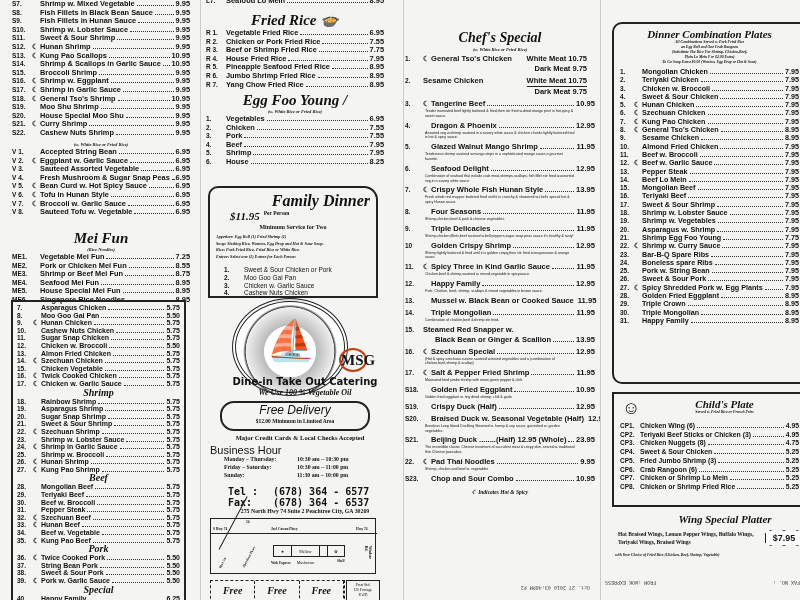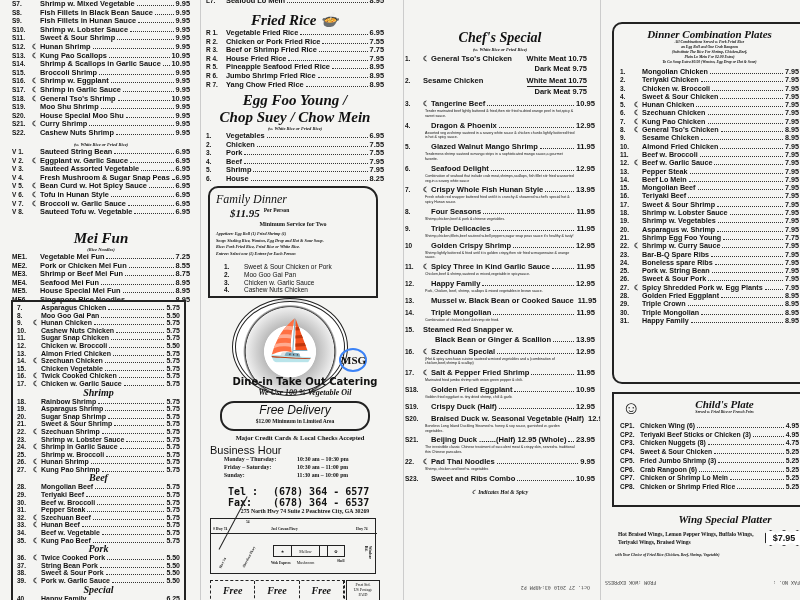--- a/index.html
+++ b/index.html
@@ -23,31 +23,31 @@
   
   .c1 .list { position: absolute; left: 12px; width: 178px; }
   .c1 .boxed { position: absolute; left: 11px; top: 300px; width: 175px; height: 305px; border: 2px solid #222; padding: 2px 4px; }
   .c1 .boxed .row { font-size: 7px; line-height: 7.6px; }
   .c1 .boxed .num { width: 16px; }
   .c1 .boxed .sub-head { font-family: "Liberation Serif", serif; font-style: italic; font-weight: bold; text-align: center; font-size: 10px; line-height: 10px; }
 
   
   .c2 .list { position: absolute; left: 6px; width: 178px; }
   .family-box { position: absolute; left: 8px; top: 186px; width: 170px; height: 112px; border: 2px solid #222; border-radius: 10px 14px 0 0; padding: 4px 6px; }
-  .family-box .ft { font-family: "Liberation Serif", serif; font-style: italic; font-weight: normal; font-size: 12px; text-align: left; }
+  .family-box .ft { font-family: "Liberation Serif", serif; font-style: italic; font-weight: bold; font-size: 16px; text-align: right; }
   .family-box .fp { font-family: "Liberation Serif", serif; font-style: italic; font-weight: bold; font-size: 11px; margin-left: 14px; }
   .family-box .fp small { font-size: 5.5px; font-style: normal; margin-left: 4px; vertical-align: top; }
   .family-box .fm { font-family: "Liberation Serif", serif; font-weight: bold; font-size: 6px; text-align: center; margin-top: 2px; }
   .family-box .fi { font-family: "Liberation Serif", serif; font-style: italic; font-weight: bold; font-size: 4.2px; line-height: 6.5px; margin-top: 4px; }
   .family-box .row { font-size: 6.5px; line-height: 7.8px; font-weight: normal; }
   .family-box .list2 { margin-top: 6px; padding-left: 8px; }
 
   .seal { position: absolute; left: 232px; top: 298px; width: 116px; height: 98px; border-radius: 50%; border: 4px double #222; background: radial-gradient(circle at 50% 55%, #fff 35%, #bbb 36%, #eee 60%, #444 61%, #fff 64%); overflow: hidden; }
   .seal .ship { position: absolute; left: 30px; top: 18px; font-size: 40px; line-height: 40px; color: #222; }
-  .msg { position: absolute; left: 339px; top: 348px; width: 28px; height: 24px; border: 2px solid #3b82f6; border-radius: 50%; font-size: 11px; font-weight: bold; text-align: center; line-height: 20px; font-family: "Liberation Serif", serif; }
+  .msg { position: absolute; left: 339px; top: 348px; width: 28px; height: 24px; border: 2px solid #c2410c; border-radius: 50%; font-size: 15px; font-weight: bold; text-align: center; line-height: 20px; font-family: "Liberation Serif", serif; }
   .dine { position: absolute; left: 215px; top: 376px; width: 180px; text-align: center; font-family: "DejaVu Sans", sans-serif; font-weight: bold; font-size: 10px; }
   .oil { position: absolute; left: 215px; top: 388px; width: 180px; text-align: center; font-family: "Liberation Serif", serif; font-style: italic; font-weight: bold; font-size: 8px; }
   .delivery { position: absolute; left: 220px; top: 401px; width: 150px; height: 30px; border: 2px double #222; border-radius: 14px; text-align: center; }
   .delivery .d1 { font-style: italic; font-size: 12px; font-weight: normal; line-height: 15px; }
   .delivery .d2 { font-family: "Liberation Serif", serif; font-weight: bold; font-size: 5.5px; }
   .cards { position: absolute; left: 210px; top: 434px; width: 180px; text-align: center; font-family: "Liberation Serif", serif; font-weight: bold; font-size: 6.5px; }
   .hours-title { position: absolute; left: 210px; top: 444px; width: 180px; font-size: 11px; }
   .hours { position: absolute; left: 224px; top: 455px; width: 150px; font-family: "Liberation Serif", serif; font-weight: bold; font-size: 5.8px; line-height: 8px; }
   .hours .h { display: flex; }
   .hours .h span:first-child { width: 73px; }
@@ -218,21 +218,21 @@
         <span class="dots"></span>
         <span class="price">9.95</span>
       </div>
     </div>
   <div class="list" style="top:142px">
     <div class="sec-sub">(w. White Rice or Fried Rice)</div>
     <div id="c1-veg">
         <div class="row">
           <span class="num">V 1.</span>
           <span class="hot"></span>
-          <span class="name">Sauteed String Bean</span>
+          <span class="name">Accepted String Bean</span>
           <span class="dots"></span>
           <span class="price">6.95</span>
         </div>
         <div class="row">
           <span class="num">V 2.</span>
           <span class="hot">☾</span>
           <span class="name">Eggplant w. Garlic Sauce</span>
           <span class="dots"></span>
           <span class="price">6.95</span>
         </div>
@@ -637,21 +637,20 @@
         <div class="row">
           <span class="num">R 7.</span>
           <span class="name">Yang Chow Fried Rice</span>
           <span class="dots"></span>
           <span class="price">8.95</span>
         </div>
       </div>
   </div>
   <div class="list" style="top:92px">
     <div class="sec-title">Egg Foo Young /</div>
-    <div class="sec-title">Chop Suey / Chow Mein</div>
     <div class="sec-sub">(w. White Rice or Fried Rice)</div>
     <div id="c2-egg">
         <div class="row">
           <span class="num">1.</span>
           <span class="name">Vegetables</span>
           <span class="dots"></span>
           <span class="price">6.95</span>
         </div>
         <div class="row">
           <span class="num">2.</span>
@@ -1007,21 +1006,21 @@
             <span class="name">Pad Thai Noodles</span>
             <span class="dots"></span>
             <span class="price">9.95</span>
           </div>
           <div class="desc">Shrimp, chicken and beef w. vegetables</div>
         </div>
         <div class="ci">
           <div class="row">
             <span class="num">S23.</span>
             <span class="hot"></span>
-            <span class="name">Sweet and Ribs Combo</span>
+            <span class="name">Chop and Sour Combo</span>
             <span class="dots"></span>
             <span class="price">10.95</span>
           </div>
         </div>
       </div>
     <div class="legend"><span>☾ </span><span>Indicates Hot &amp; Spicy</span></div>
   </div>
 </div>
 <div class="fax-stamp">Oct. 27 2010 03:48PM P2</div>
 

